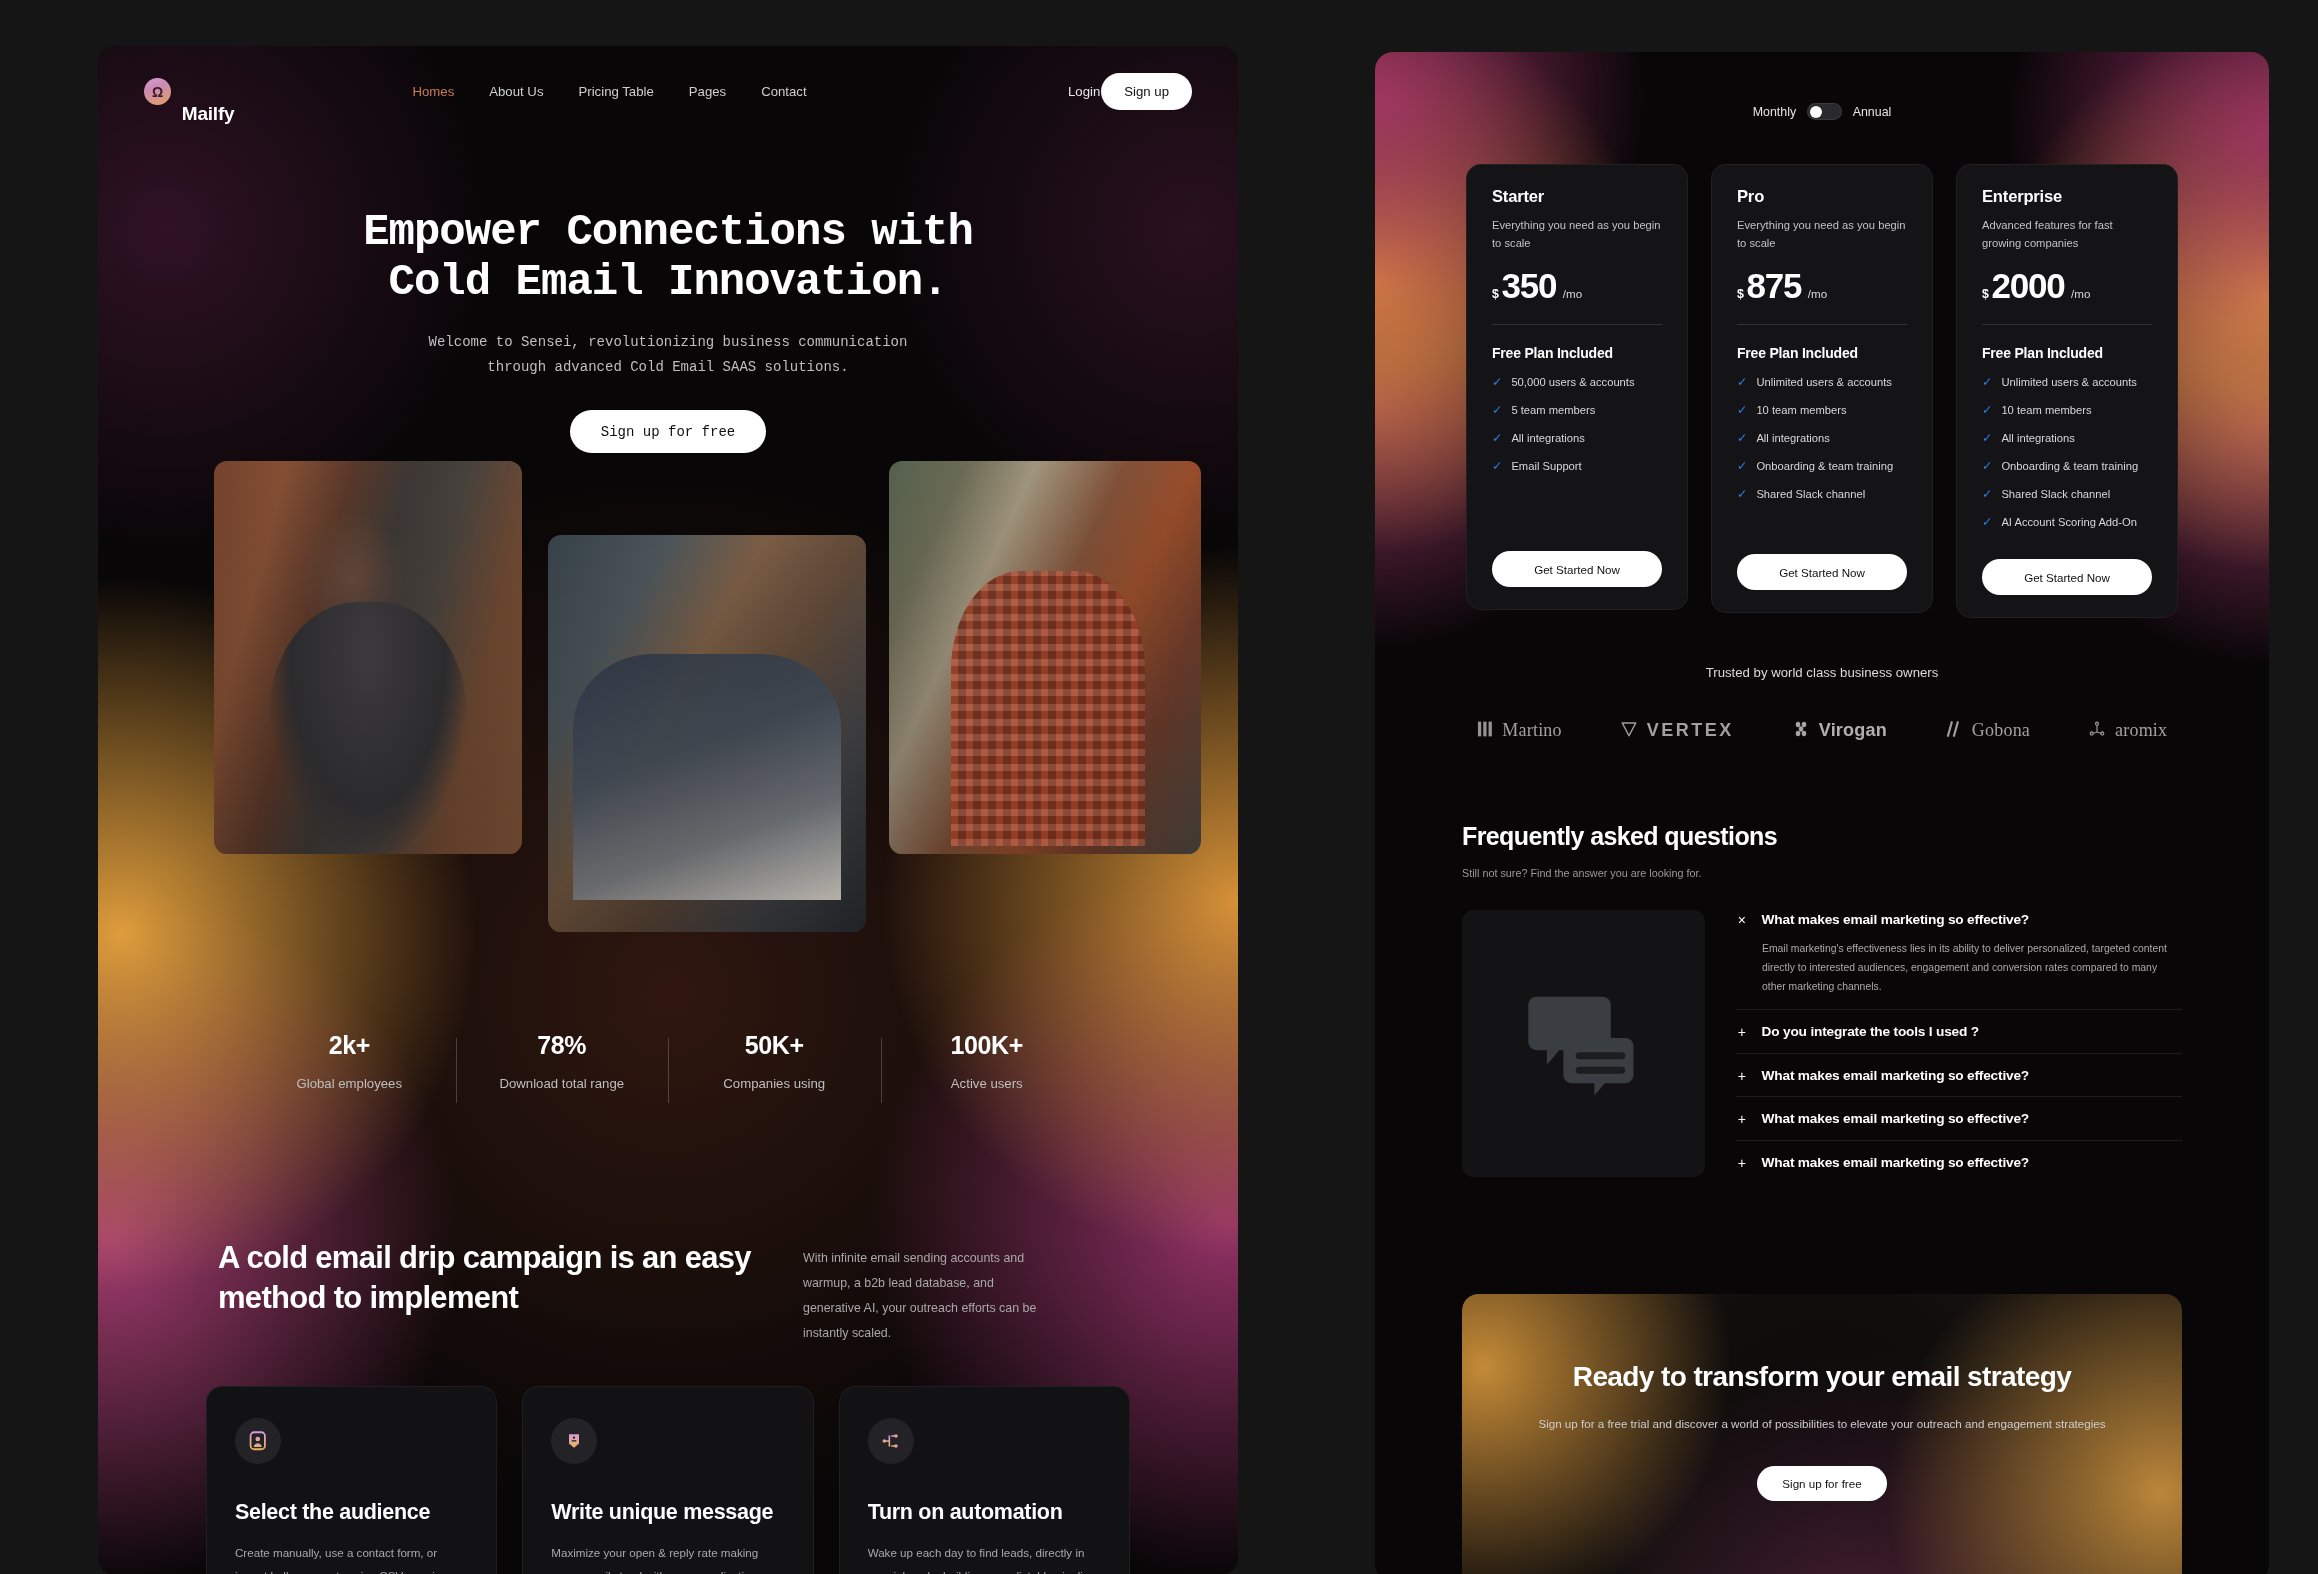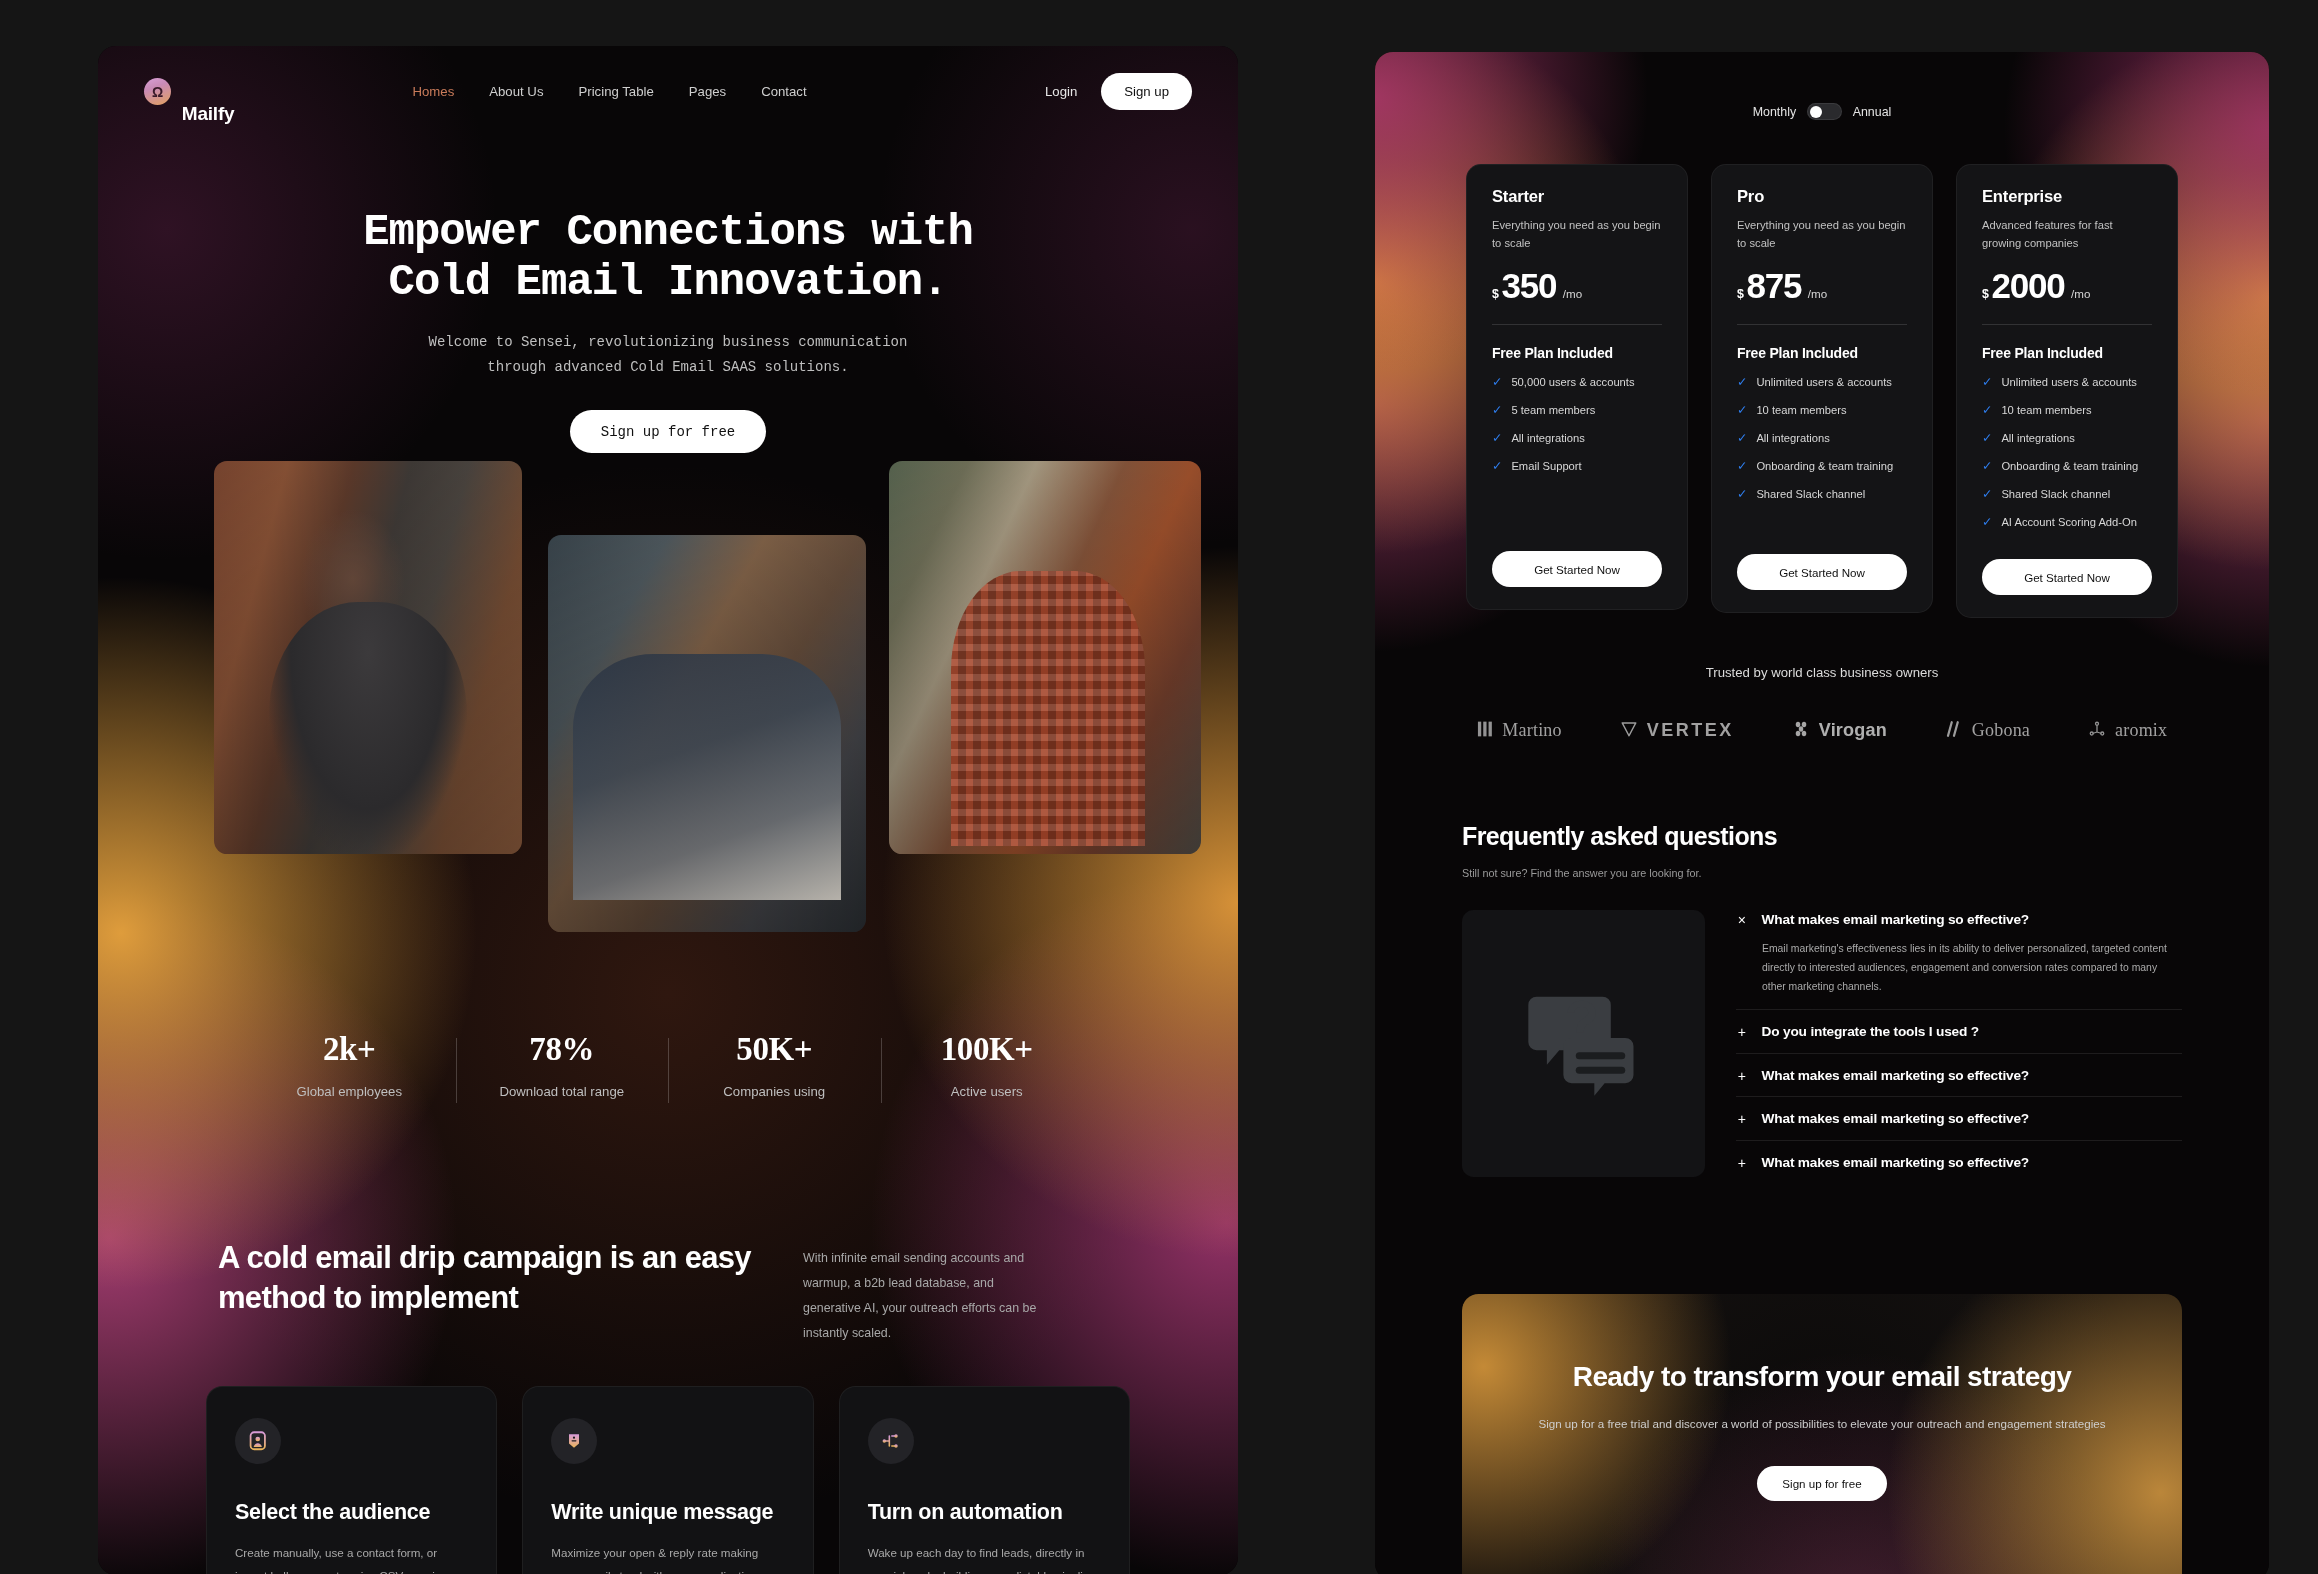--- a/index.html
+++ b/index.html
@@ -38,21 +38,21 @@
   .brand-mark {
     width:27px; height:27px; border-radius:50%;
     background: linear-gradient(160deg,#d9a0d8 0%, #c98ab6 35%, #e2a15f 100%);
     display:flex; align-items:center; justify-content:center;
   }
   .brand-mark span { font-size:14px; color:#3a1a2a; font-weight:700; line-height:1; }
   .brand-name { color:#fff; font-size:19px; font-weight:700; letter-spacing:-0.2px;margin-top:44px; }
   .nav-links { display:flex; gap:35px; margin-left:178px; }
   .nav-links a { font-size:13.2px; color:#cfcfcf; text-decoration:none; }
   .nav-links a.active { color:#c97b5a; }
-  .nav-right { margin-left:auto; display:flex; align-items:center; gap:24px; }
+  .nav-right { margin-left:auto; display:flex; align-items:center; gap:1px; }
   .nav-login { color:#e6e6e6; font-size:13.2px; text-decoration:none; }
   .btn-pill-white {
     background:#fff; color:#101010; border:none; border-radius:827px;
     font-size:13.2px; font-family:inherit; cursor:pointer;
   }
   .nav-signup { padding:10.8px 23px; }
 
   
   .hero { position:absolute; left:0; top:161px; width:100%; text-align:center;font-family:Liberation Mono, monospace; }
   .hero h1 {
@@ -110,21 +110,21 @@
     border-radius:36% 36% 0 0; opacity:0.92;
   }
 
   
   .stats { position:absolute; left:0; top:985px; width:100%; display:flex; padding:0 145px; }
   .stat { flex:1; text-align:center; position:relative; }
   .stat + .stat::before {
     content:""; position:absolute; left:0; top:6.6px; width:0.8px; height:65px;
     background: rgba(255,255,255,0.20);
   }
-  .stat-num { color:#fff; font-size:33px; font-weight:700; letter-spacing:-0.4px;font-family:Liberation Serif, serif; }
+  .stat-num { color:#fff; font-size:25px; font-weight:700; letter-spacing:-0.4px; }
   .stat-lbl { margin-top:15.7px; color:#bfbfbf; font-size:13.2px; }
 
   
   .drip { position:absolute; left:12px; top:1192px; width:100%; padding:0 108px; display:flex; align-items:flex-start; }
   .drip h2 { color:#fff; font-size:31px; line-height:1.28; font-weight:700; letter-spacing:-0.7px; max-width:547px; }
   .drip p { margin-left:38px; margin-top:8.3px; color:#a8a8a8; font-size:12.4px; line-height:2.0; max-width:248px; }
 
   .cards { position:absolute; left:0; top:1340px; width:100%; padding:0 108px; display:flex; gap:25px; }
   .card {
     flex:1; background:#121214; border:0.8px solid rgba(255,255,255,0.055);

